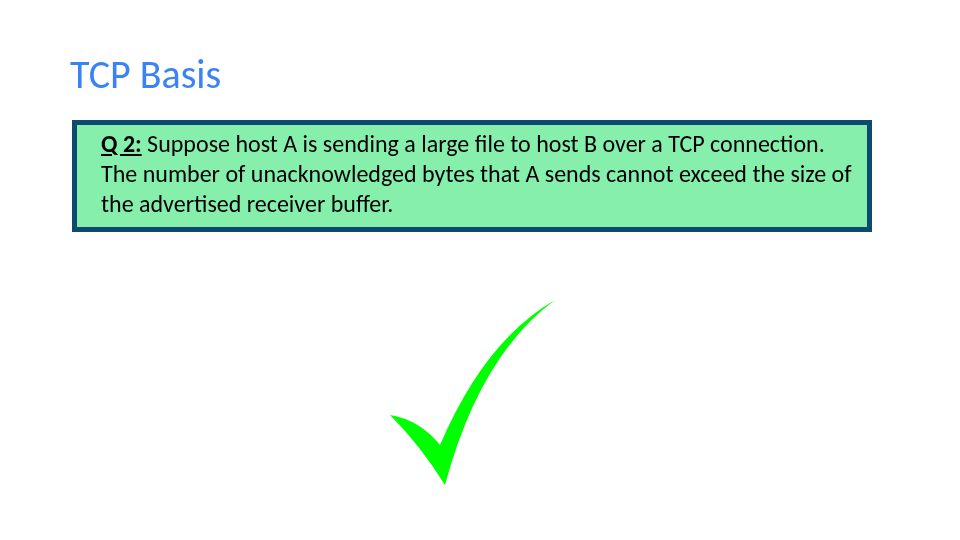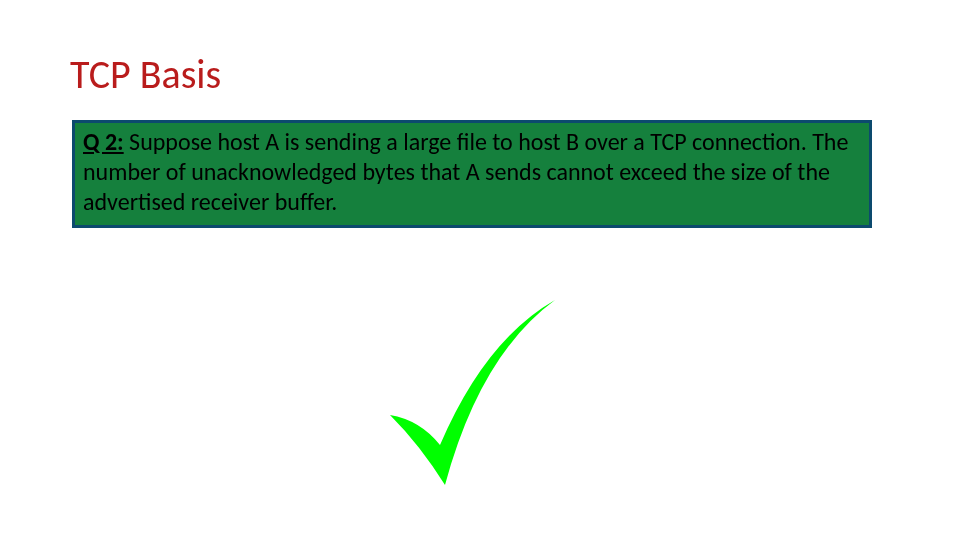--- a/index.html
+++ b/index.html
@@ -14,31 +14,31 @@
   .slide {
     position: relative;
     width: 960px;
     height: 540px;
   }
   .title {
     position: absolute;
     left: 70px;
     top: 50px;
     font-size: 40px;
-    color: #b91c1c;
+    color: #3b82f6;
     font-weight: 400;
   }
   .question-box {
     position: absolute;
     left: 72px;
     top: 120px;
     width: 800px;
-    background: #15803d;
-    border: 3px solid #0c4a6e;
-    padding: 4px 8px 8px 8px;
+    background: #86efac;
+    border: 5px solid #0c4a6e;
+    padding: 4px 8px 8px 24px;
     box-sizing: border-box;
     font-size: 24px;
     line-height: 1.25;
     color: #000;
   }
   .q-label {
     text-decoration: underline;
     font-weight: 700;
   }
   .checkmark {

